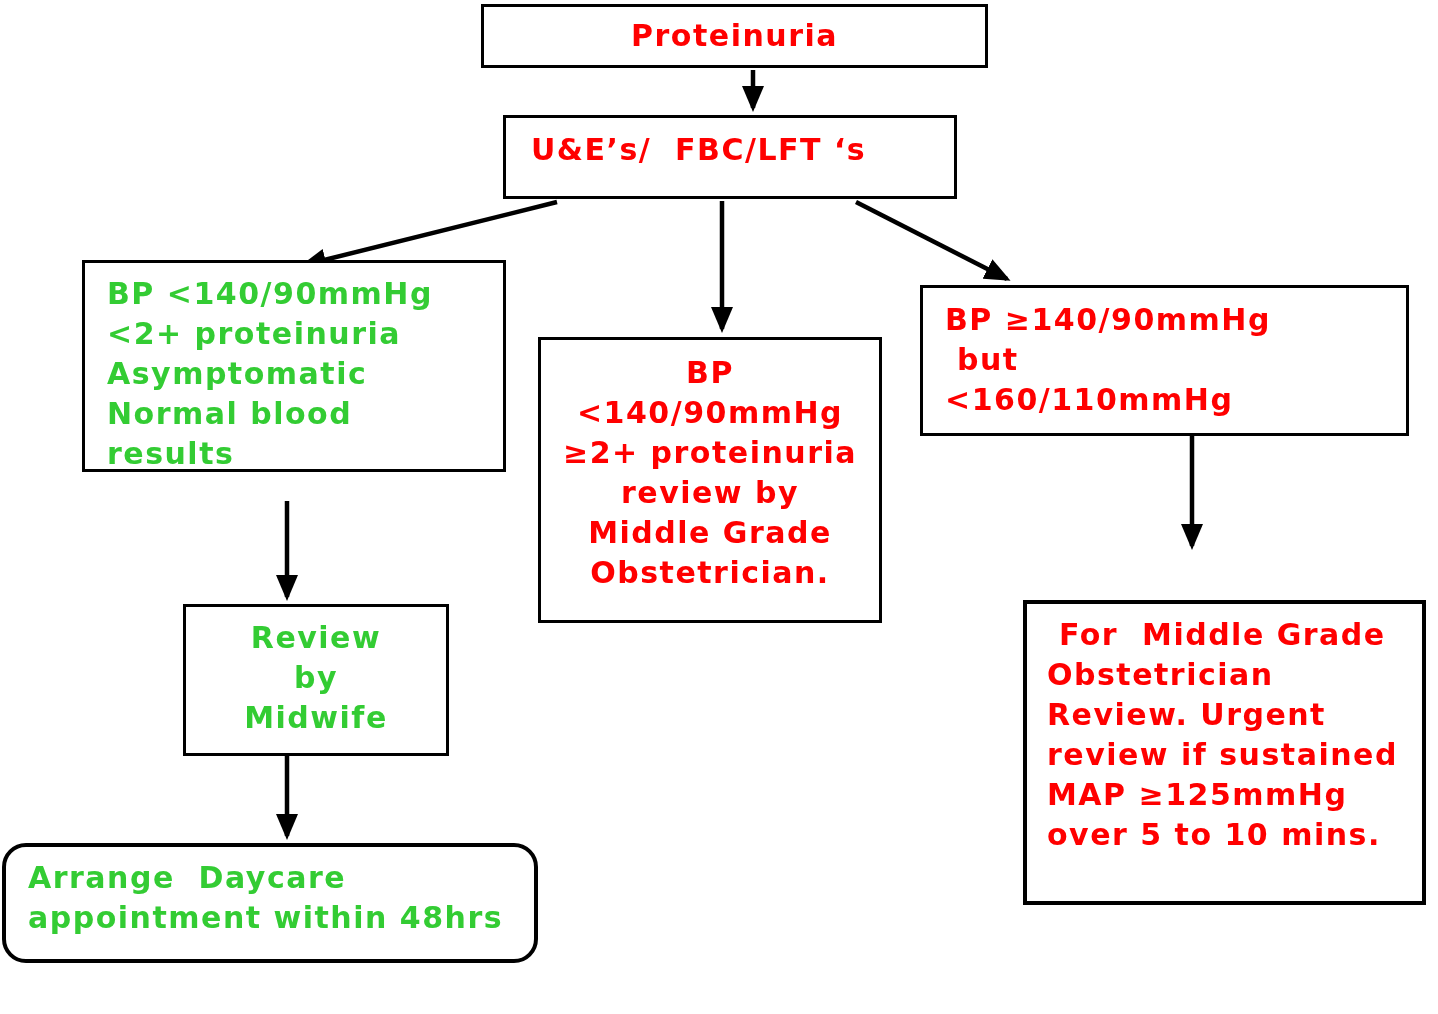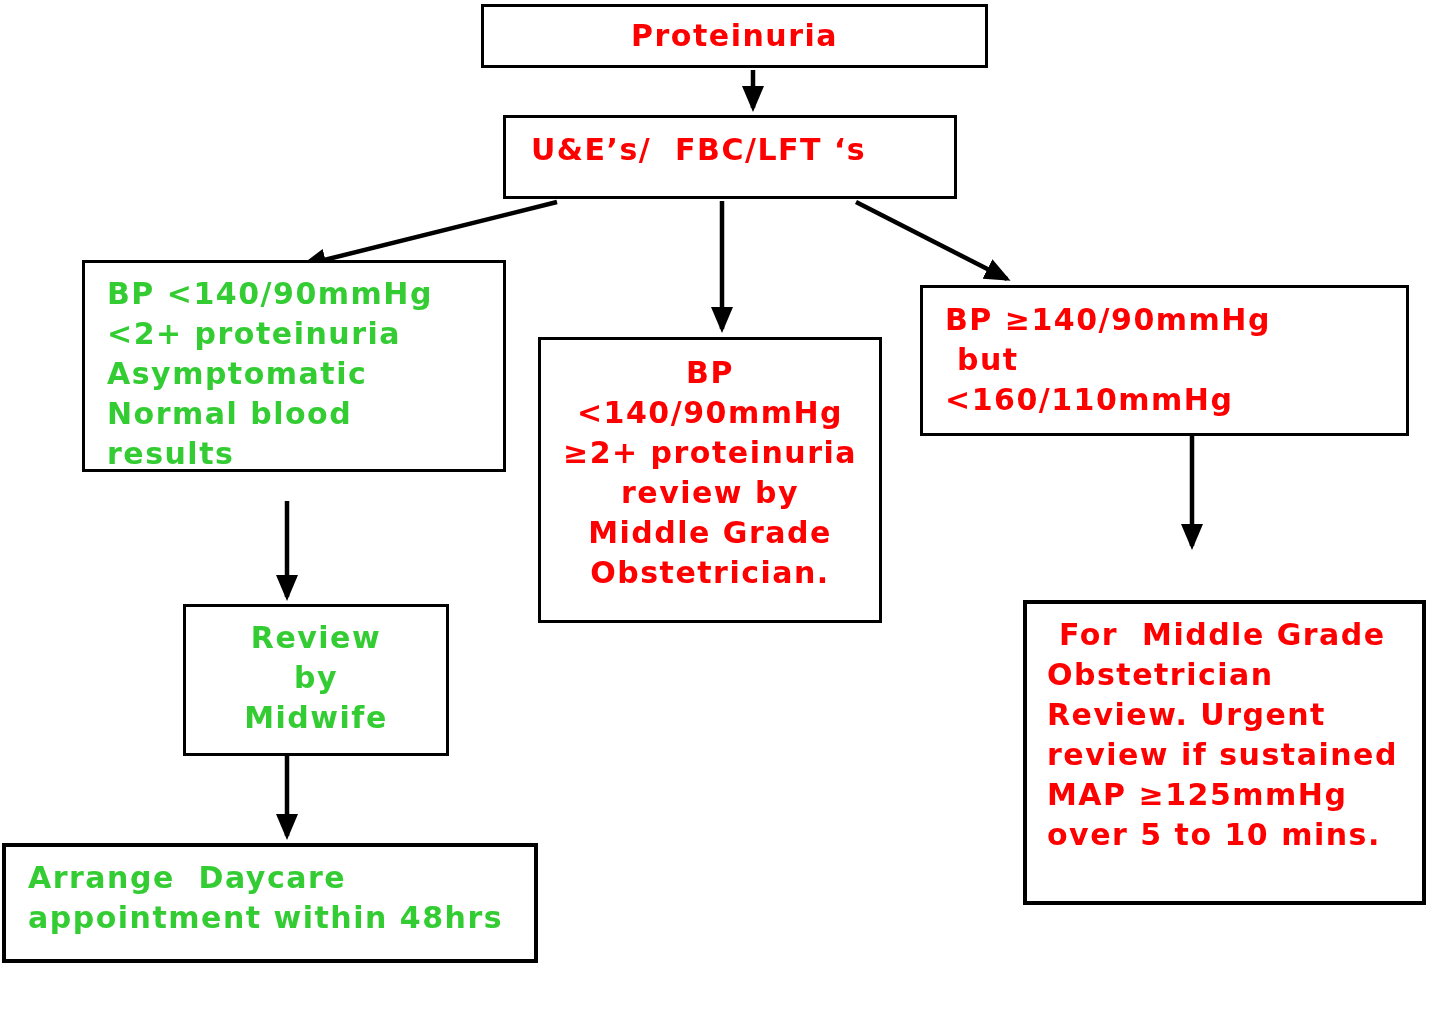--- a/index.html
+++ b/index.html
@@ -65,20 +65,21 @@
     padding: 12px 12px 0 22px;
   }
   #node-midwife-review {
     left: 183px; top: 604px; width: 266px; height: 152px;
     padding-top: 11px;
   }
   #node-daycare {
     left: 2px; top: 843px; width: 536px; height: 120px;
     border-width: 4px;
     padding: 11px 0 0 22px;
+    border-radius: 24px;
   }
   #node-obstetrician-review {
     left: 1023px; top: 553px; width: 403px; height: 305px;
     border-width: 4px;
     padding: 11px 0 0 20px;
     margin-top: 47px;
   }
 </style>
 </head>
 <body>

